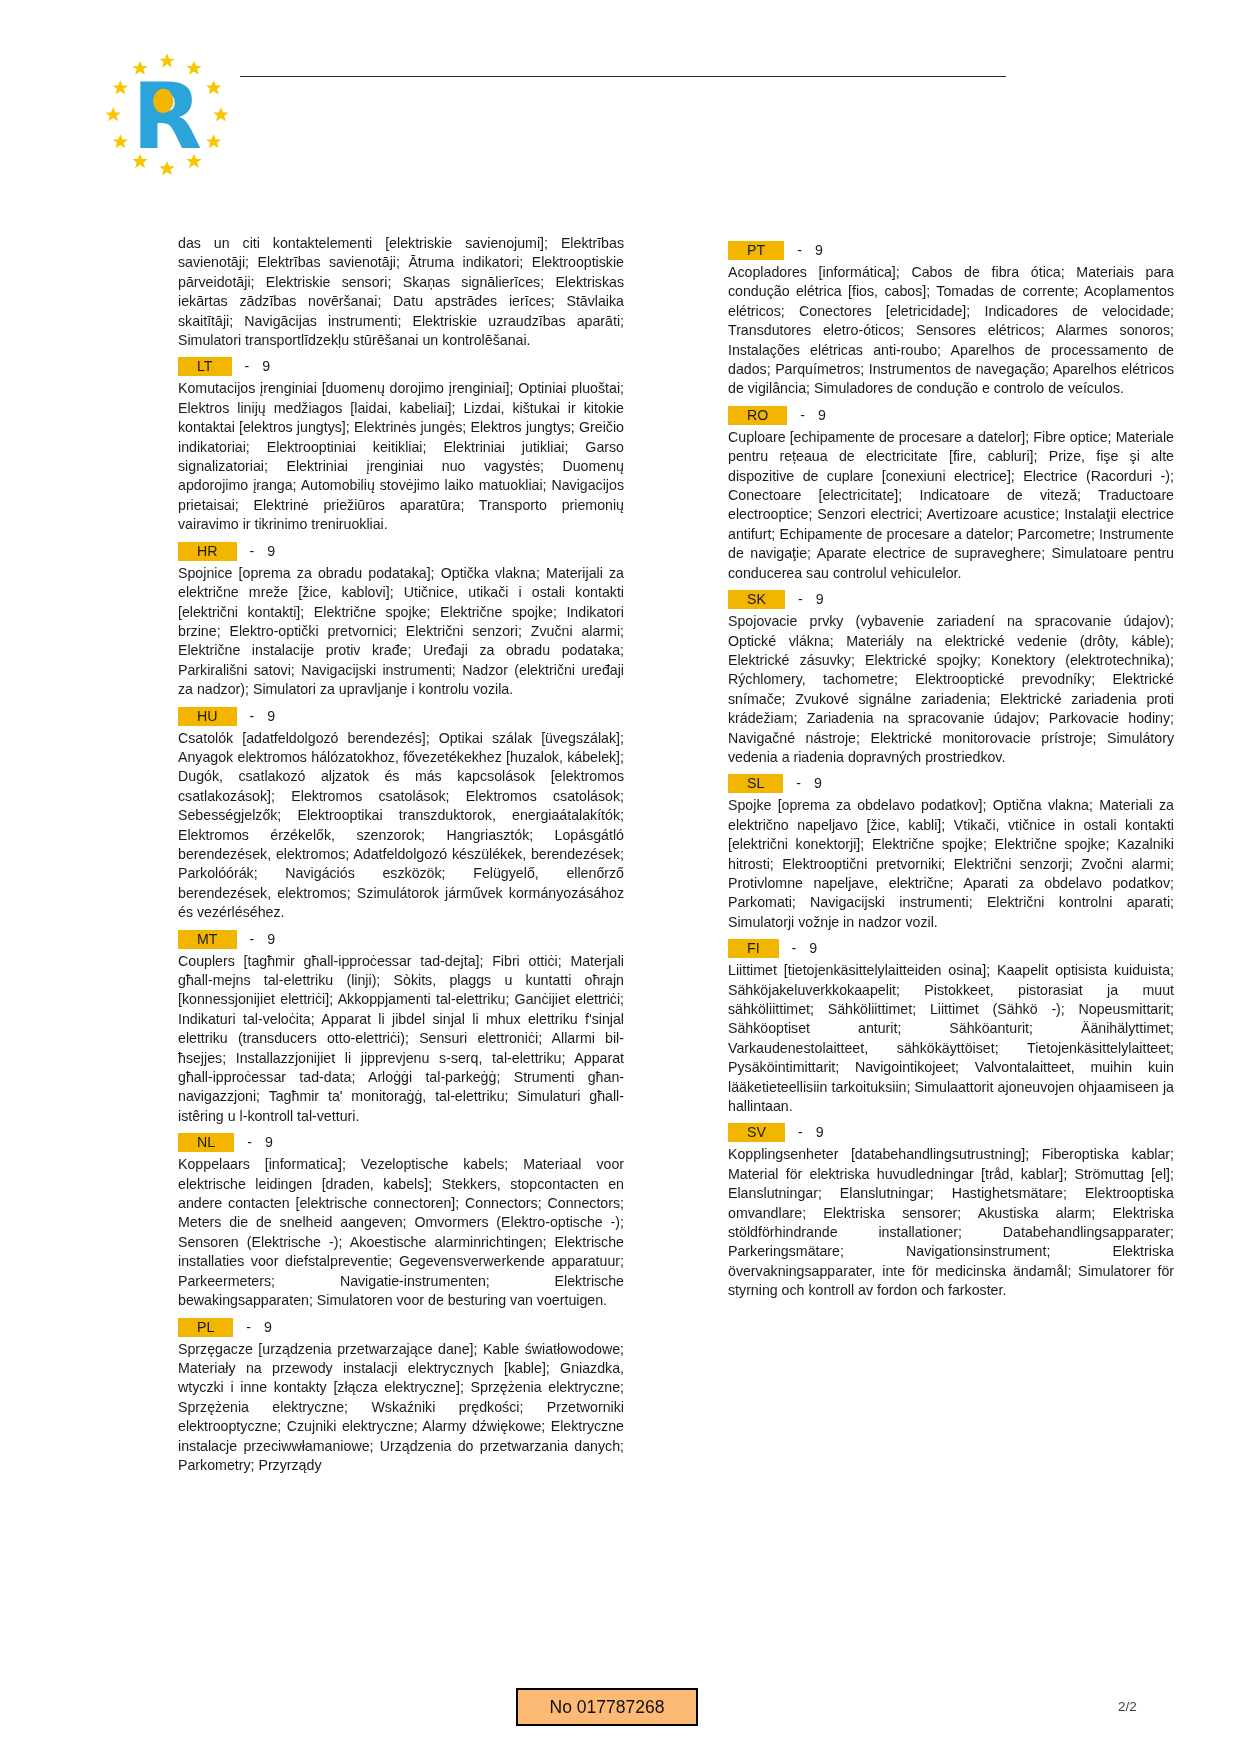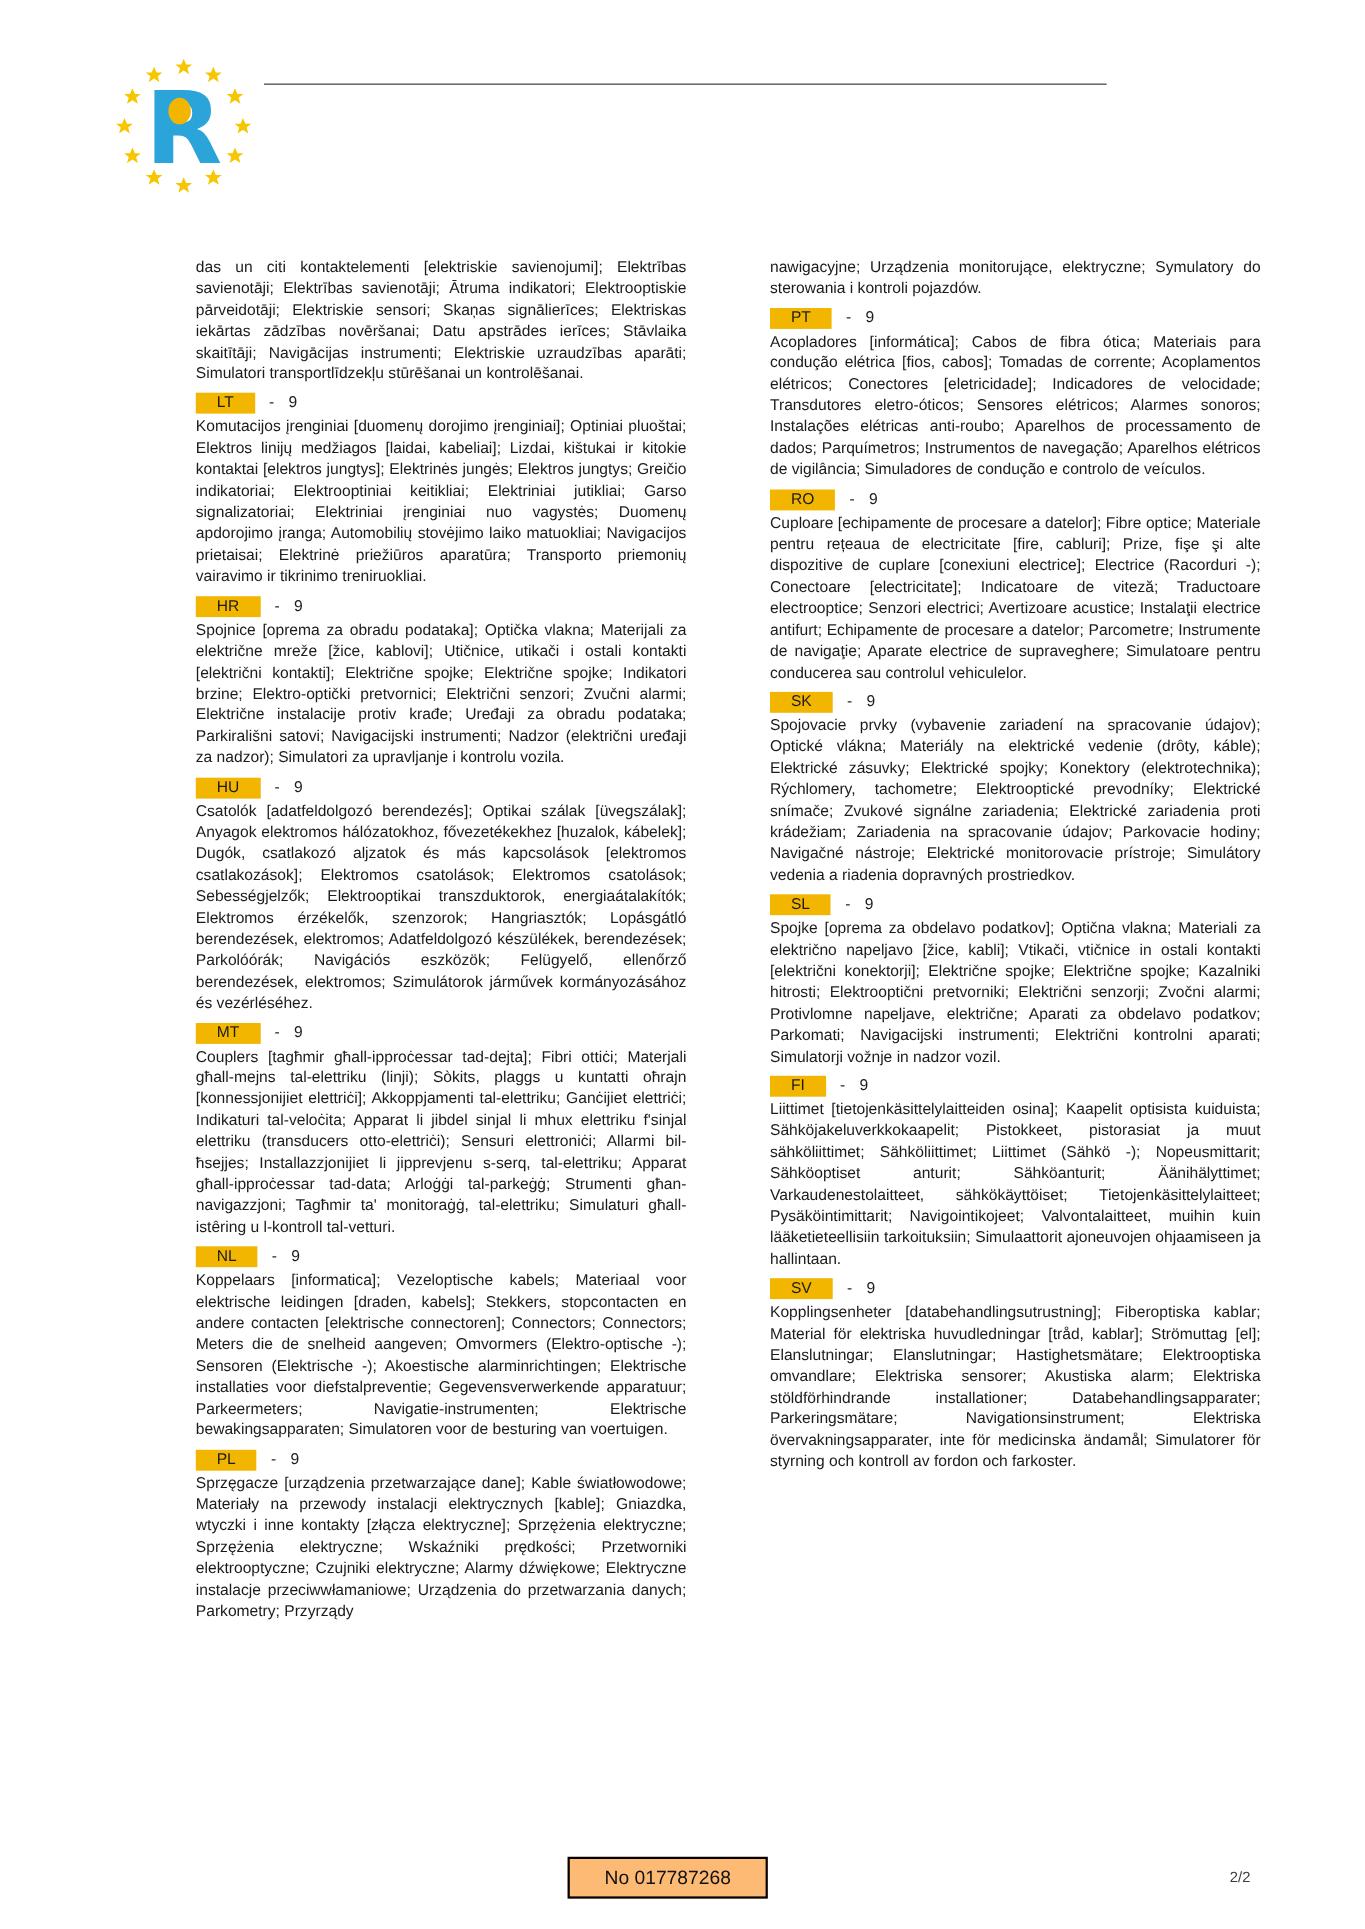--- a/index.html
+++ b/index.html
@@ -9,21 +9,21 @@
     font-family:"Liberation Sans", sans-serif; color:#1b1b1b; overflow:hidden;
   }
   
   .logo { position:absolute; left:98px; top:48px; width:138px; height:130px; }
   .header-text { position:absolute; left:240px; top:62px; width:766px; text-align:right; }
   .office-title {
     font-size:15px; letter-spacing:0.4px; color:#1b1b1b; white-space:nowrap;
   }
   .header-rule { border:none; border-top:1.6px solid #2a2a2a; margin:14px 0 15px 0; }
   
-  .columns { position:absolute; left:178px; top:234px; display:flex; gap:76px; }
+  .columns { position:absolute; left:178px; top:234px; display:flex; gap:104px; }
   .col { width:446px; }
   .body-text {
     font-size:14.2px; line-height:19.4px; text-align:justify; color:#1b1b1b;
   }
   .lang-line {
     display:flex; align-items:center; font-size:14.2px; line-height:19px;
     margin:7px 0 3px 0;
   }
   .lang-code { background:#F2B600; padding:0 19px; }
   .dash { margin:0 13px; }
@@ -122,21 +122,20 @@
         <div class="lang-line">
           <span class="lang-code">PL</span>
           <span class="dash">-</span>
           <span class="class-num">9</span>
         </div>
         <p class="body-text">Sprzęgacze [urządzenia przetwarzające dane]; Kable światłowodowe; Materiały na przewody instalacji elektrycznych [kable]; Gniazdka, wtyczki i inne kontakty [złącza elektryczne]; Sprzężenia elektryczne; Sprzężenia elektryczne; Wskaźniki prędkości; Przetworniki elektrooptyczne; Czujniki elektryczne; Alarmy dźwiękowe; Elektryczne instalacje przeciwwłamaniowe; Urządzenia do przetwarzania danych; Parkometry; Przyrządy</p>
       </section>
     </div>
 
     <div class="col">
-      <p class="body-text">nawigacyjne; Urządzenia monitorujące, elektryczne; Symulatory do sterowania i kontroli pojazdów.</p>
 
       <section>
         <div class="lang-line">
           <span class="lang-code">PT</span>
           <span class="dash">-</span>
           <span class="class-num">9</span>
         </div>
         <p class="body-text">Acopladores [informática]; Cabos de fibra ótica; Materiais para condução elétrica [fios, cabos]; Tomadas de corrente; Acoplamentos elétricos; Conectores [eletricidade]; Indicadores de velocidade; Transdutores eletro-óticos; Sensores elétricos; Alarmes sonoros; Instalações elétricas anti-roubo; Aparelhos de processamento de dados; Parquímetros; Instrumentos de navegação; Aparelhos elétricos de vigilância; Simuladores de condução e controlo de veículos.</p>
       </section>
 

